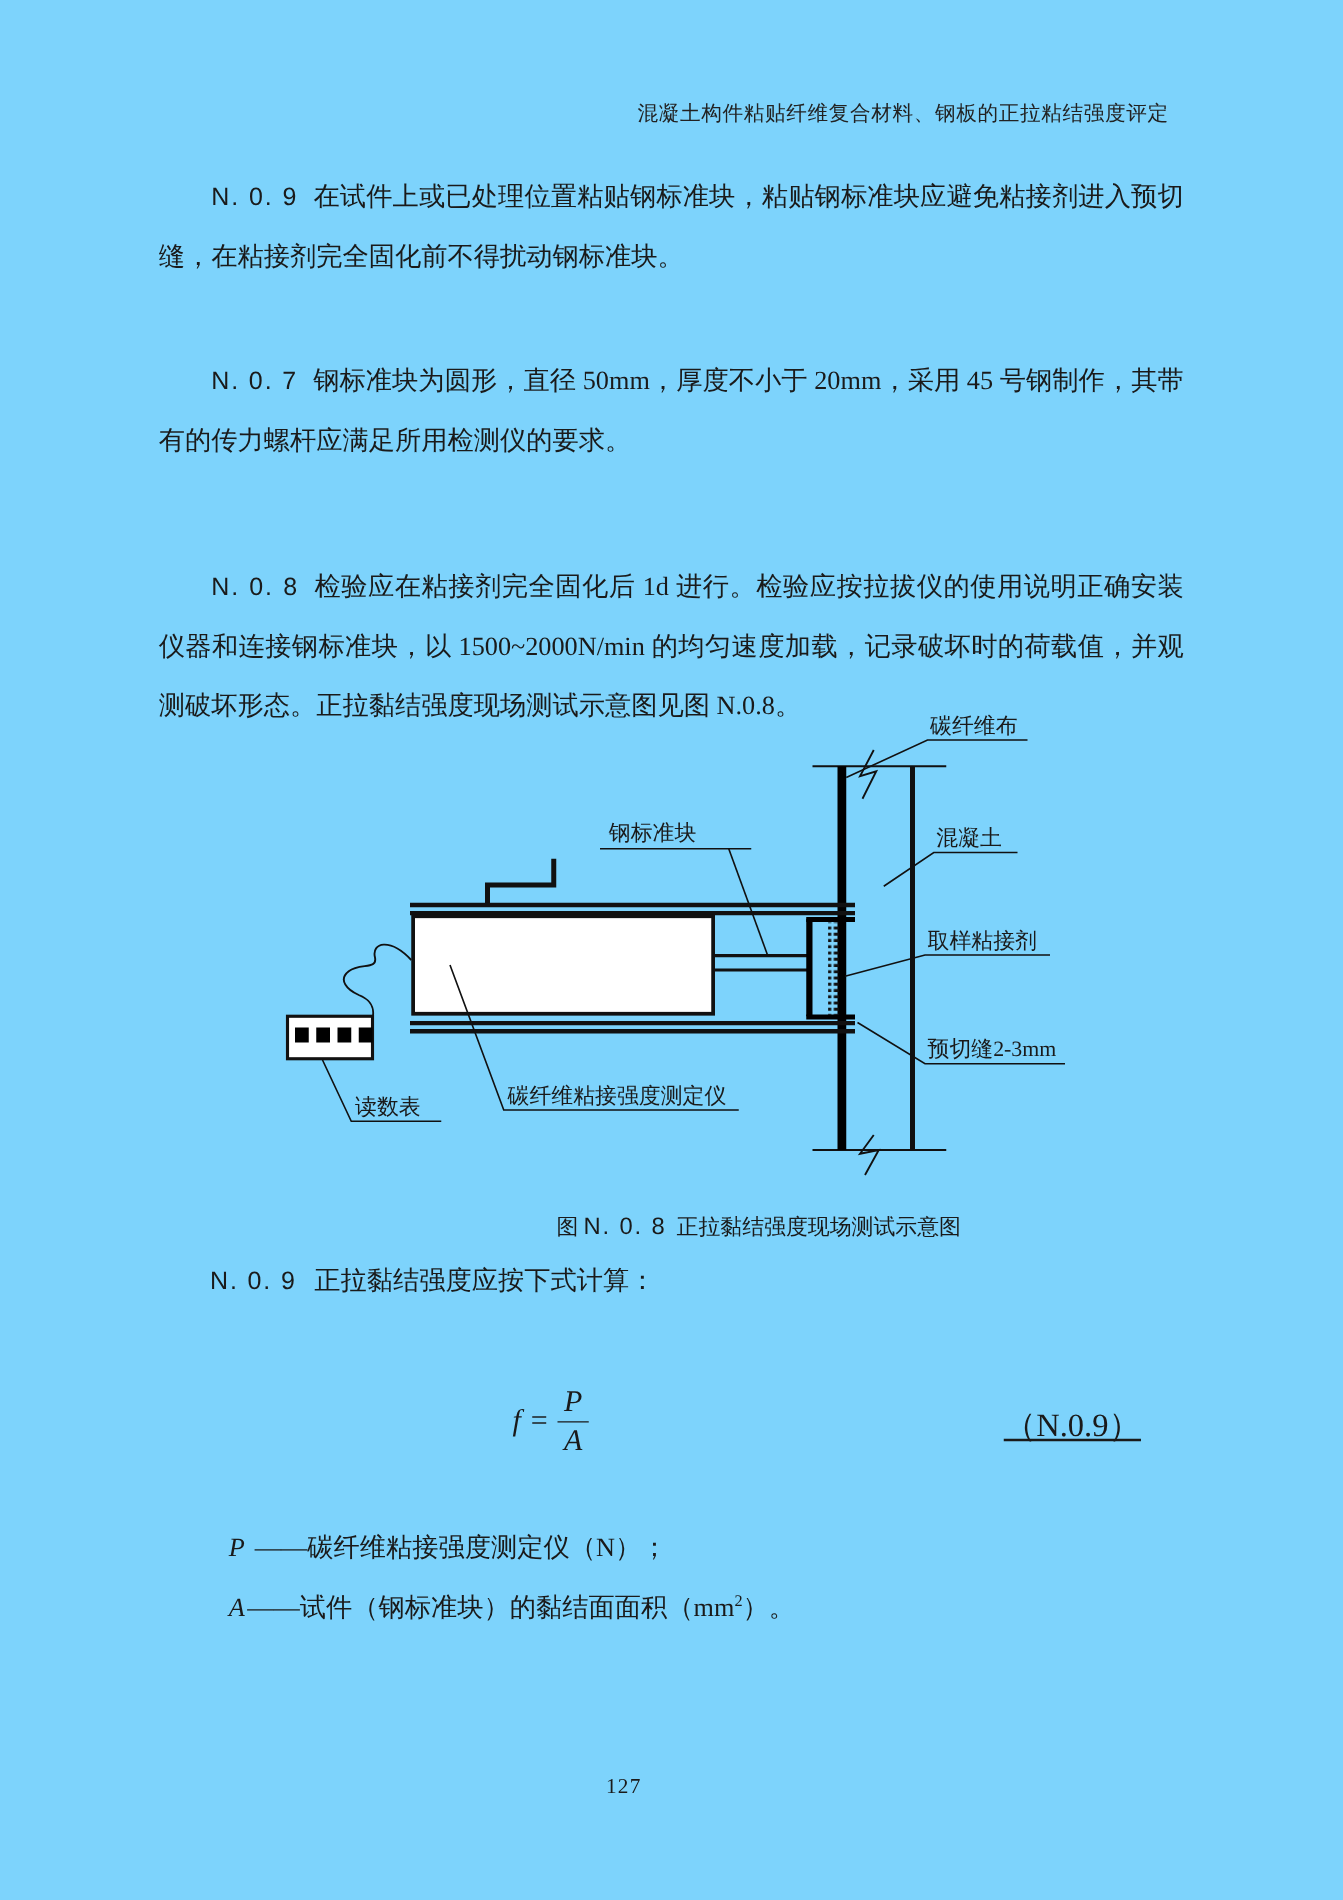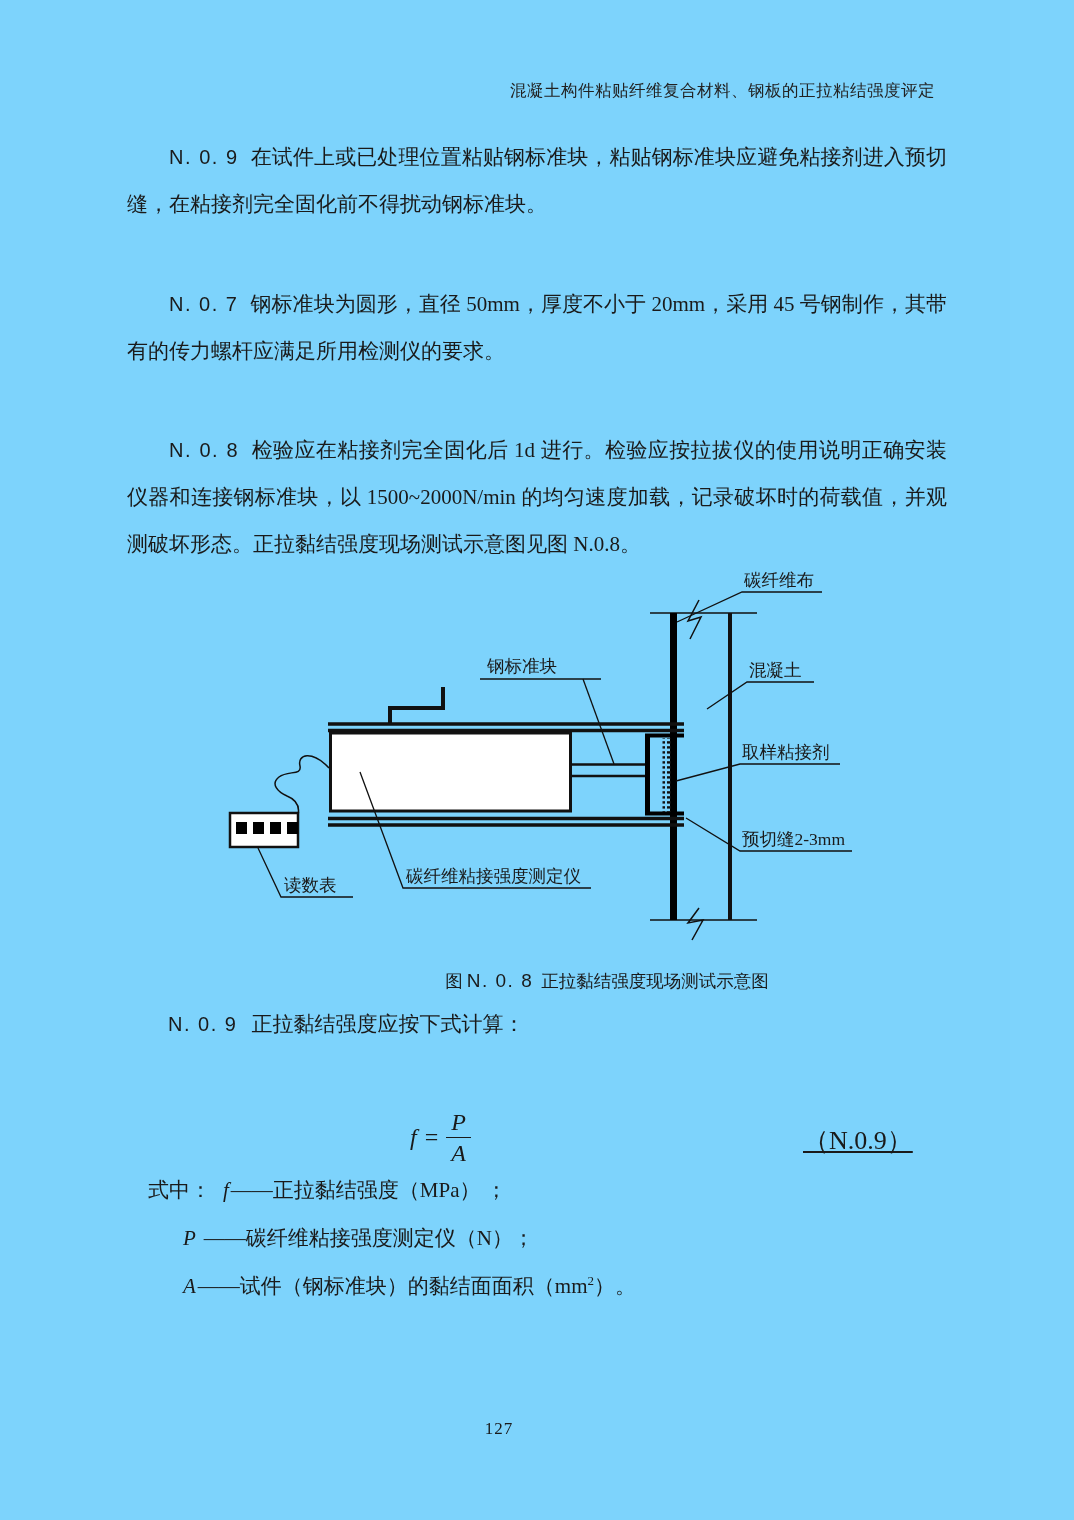--- a/index.html
+++ b/index.html
@@ -62,21 +62,21 @@
 <body>
 
 <div id="page">
 
   <div class="hdr">混凝土构件粘贴纤维复合材料、钢板的正拉粘结强度评定</div>
 
   <div class="para" style="top:134px"><span class="secnum">N. 0. 9</span><span>在试件上或已处理位置粘贴钢标准块，粘贴钢标准块应避免粘接剂进入预切缝，在粘接剂完全固化前不得扰动钢标准块。</span></div>
 
   <div class="para" style="top:281px"><span class="secnum">N. 0. 7</span><span>钢标准块为圆形，直径 50mm，厚度不小于 20mm，采用 45 号钢制作，其带有的传力螺杆应满足所用检测仪的要求。</span></div>
 
-  <div class="para" style="top:427px"><span class="secnum">N. 0. 8</span><span>检验应在粘接剂完全固化后 1d 进行。检验应按拉拔仪的使用说明正确安装仪器和连接钢标准块，以 1500~2000N/min 的均匀速度加载，记录破坏时的荷载值，并观测破坏形态。正拉黏结强度现场测试示意图见图 N.0.8。</span></div>
+  <div class="para" style="top:446px"><span class="secnum">N. 0. 8</span><span>检验应在粘接剂完全固化后 1d 进行。检验应按拉拔仪的使用说明正确安装仪器和连接钢标准块，以 1500~2000N/min 的均匀速度加载，记录破坏时的荷载值，并观测破坏形态。正拉黏结强度现场测试示意图见图 N.0.8。</span></div>
 
   <svg style="position:absolute;left:180px;top:550px" width="700" height="410" viewBox="180 550 700 410">
     <defs>
       <pattern id="hatch" width="9" height="5" patternUnits="userSpaceOnUse">
         <rect x="1" y="1.2" width="7" height="2.4" fill="#111"></rect>
       </pattern>
     </defs>
 
     <line x1="650" y1="613" x2="757" y2="613" stroke="#111" stroke-width="1.6"></line>
     <line x1="650" y1="920" x2="757" y2="920" stroke="#111" stroke-width="1.6"></line>
@@ -137,21 +137,20 @@
       <span>f</span>
       <span class="feq">=</span>
       <span class="frac">
         <span class="fnum">P</span>
         <span class="fden">A</span>
       </span>
     </div>
     <div class="fml-label">（N.0.9）</div>
   </div>
 
-  <div class="defline" style="left:148px;top:1176px"><span class="din">式中：</span><span class="dsym">f</span><span>——正拉黏结强度（MPa） ；</span></div>
 
   <div class="defline" style="left:181px;top:1224px"><span class="dsym sp">P</span><span>——碳纤维粘接强度测定仪（N）；</span></div>
 
   <div class="defline" style="left:181px;top:1272px"><span class="dsym">A</span><span>——试件（钢标准块）的黏结面面积（mm</span><sup>2</sup><span>）。</span></div>
 
 
   <div class="pageno">127</div>
 
 </div>
 

